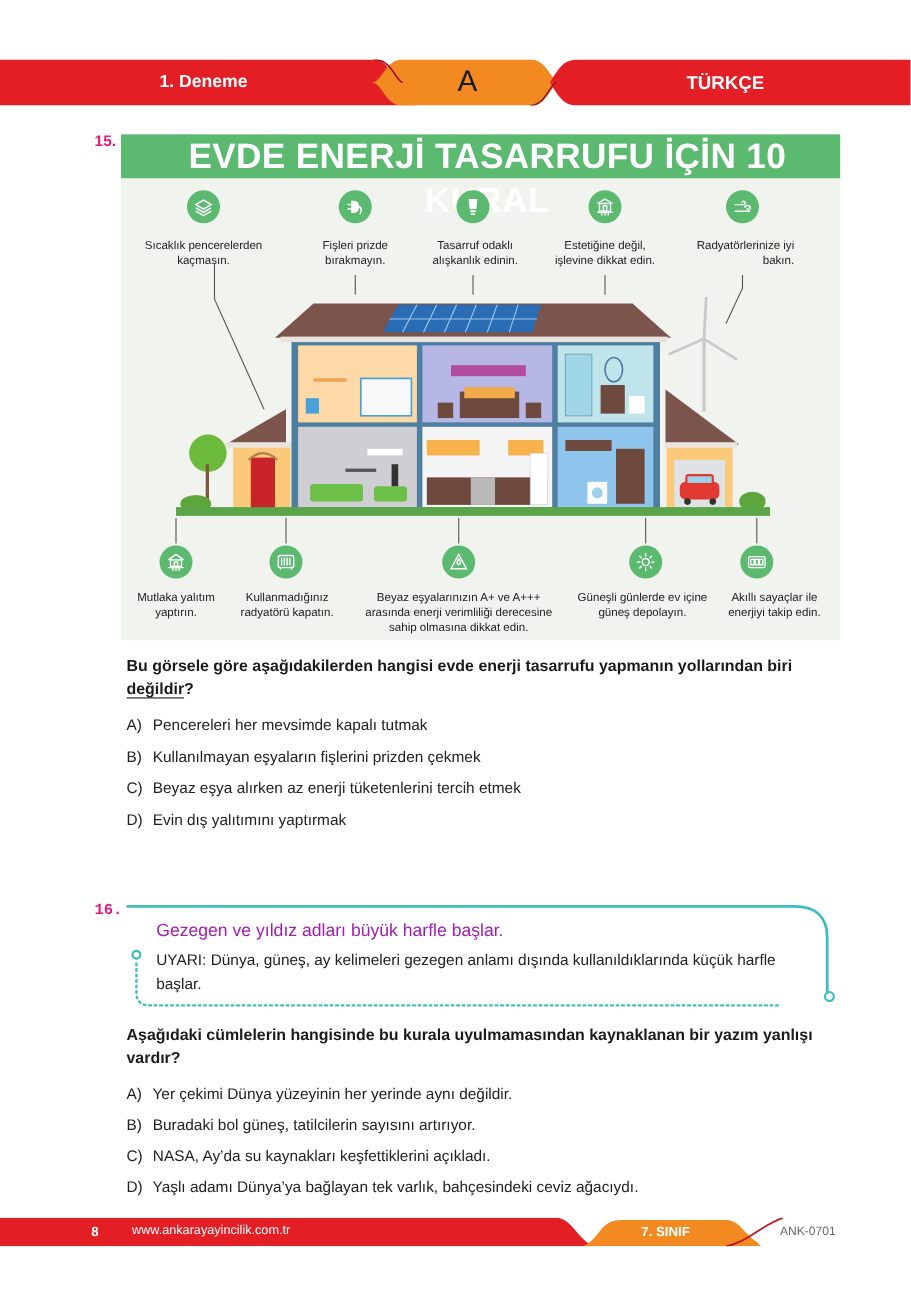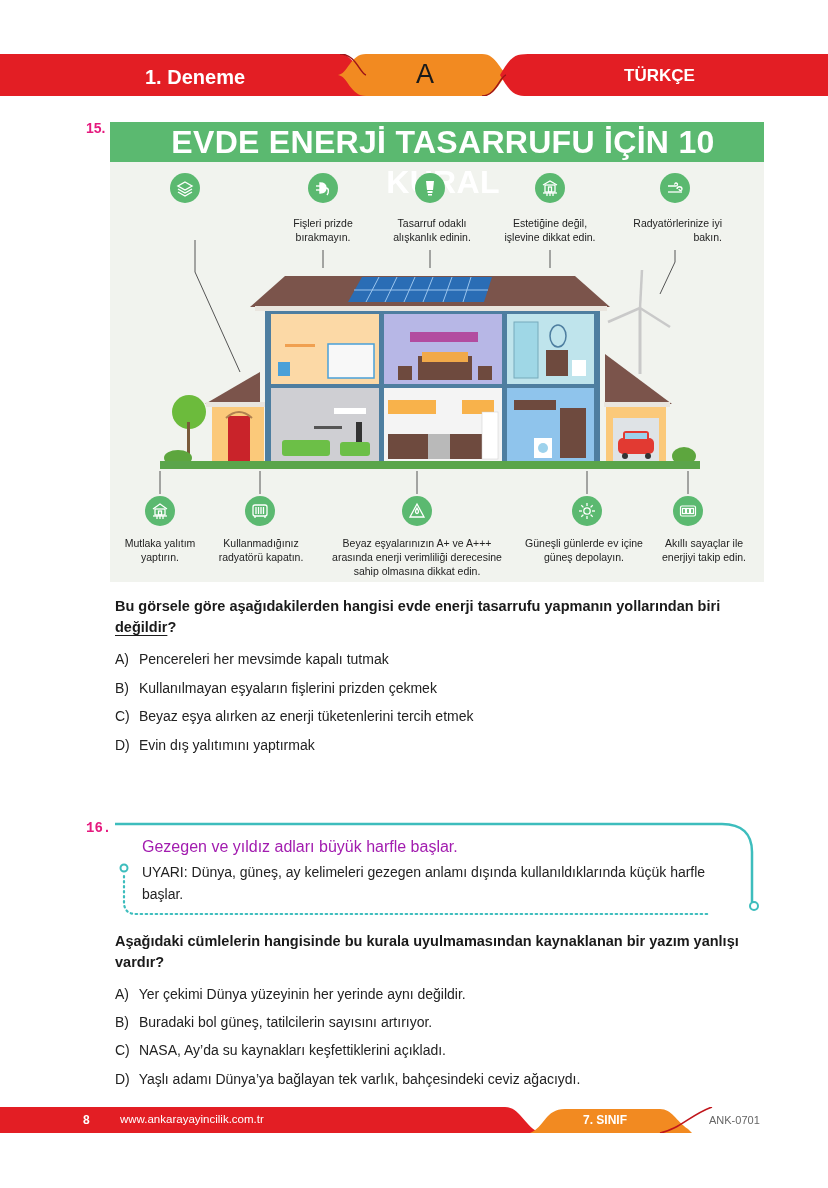--- a/index.html
+++ b/index.html
@@ -2,21 +2,21 @@
 <html><head>
 <meta charset="utf-8">
 <style>
   * { box-sizing: border-box; margin: 0; padding: 0; }
   html, body { width: 828px; height: 1188px; background: #ffffff; overflow: hidden; }
   body { position: relative; font-family: "Liberation Sans", sans-serif; color: #222; }
 
   
   .hdr { position: absolute; left: 0; top: 54px; width: 828px; height: 42px; }
   .hdr svg { position: absolute; left: 0; top: 0; }
-  .hdr-left { position: absolute; left: 145px; top: 12px; font-size: 20px; font-weight: bold; color: #fff; }
+  .hdr-left { position: absolute; left: 145px; top: 12px; font-size: 16px; font-weight: bold; color: #fff; }
   .hdr-center { position: absolute; left: 410px; top: 5px; width: 30px; text-align: center; font-size: 27px; color: #1a1a1a; }
   .hdr-right { position: absolute; left: 624px; top: 12px; font-size: 17px; font-weight: bold; color: #fff; }
 
   
   .qnum { position: absolute; font-weight: bold; font-size: 14px; color: #e5197e; }
 
   
   .info { position: absolute; left: 110px; top: 122px; width: 654px; height: 460px; background: #f1f3ee; overflow: hidden; }
   .info-title { position: absolute; left: 0; top: 0; width: 654px; height: 40px; background: #5bb970; color: #fff; font-weight: bold; font-size: 32px; text-align: center; line-height: 40px; letter-spacing: 0.3px; padding-left: 12px; }
   .tip { position: absolute; text-align: center; font-size: 10.5px; line-height: 14px; color: #222; }
@@ -213,20 +213,21 @@
   <div class="ico" style="left:550px; top:51px;">
     <svg width="20" height="20" viewBox="0 0 20 20">
         <g fill="none" stroke="#fff" stroke-width="1.3">
           <path d="M3 8 H11 C13 8 13 5 11 5 C10 5 9.5 6 10 6.5"></path>
           <path d="M3 14 H17"></path>
           <path d="M12 11 C12 8 17 8 17 11 C17 13 14 13 14 11"></path>
         </g>
       </svg>
   </div>
 
+  <div class="tip" style="left:0px; top:94px; width:150px;">Sıcaklık pencerelerden kaçmasın.</div>
   <div class="tip" style="left:160px; top:94px; width:106px;">Fişleri prizde bırakmayın.</div>
   <div class="tip" style="left:272px; top:94px; width:100px;">Tasarruf odaklı alışkanlık edinin.</div>
   <div class="tip" style="left:390px; top:94px; width:100px;">Estetiğine değil, işlevine dikkat edin.</div>
   <div class="tip" style="left:518px; top:94px; width:94px;text-align:right;">Radyatörlerinize iyi bakın.</div>
 
   <div class="ico" style="left:35px; top:374px;">
     <svg width="20" height="20" viewBox="0 0 20 20">
         <g fill="none" stroke="#fff" stroke-width="1.3">
           <path d="M3 8 L10 3 L17 8"></path>
           <rect x="5" y="8" width="10" height="6"></rect>

